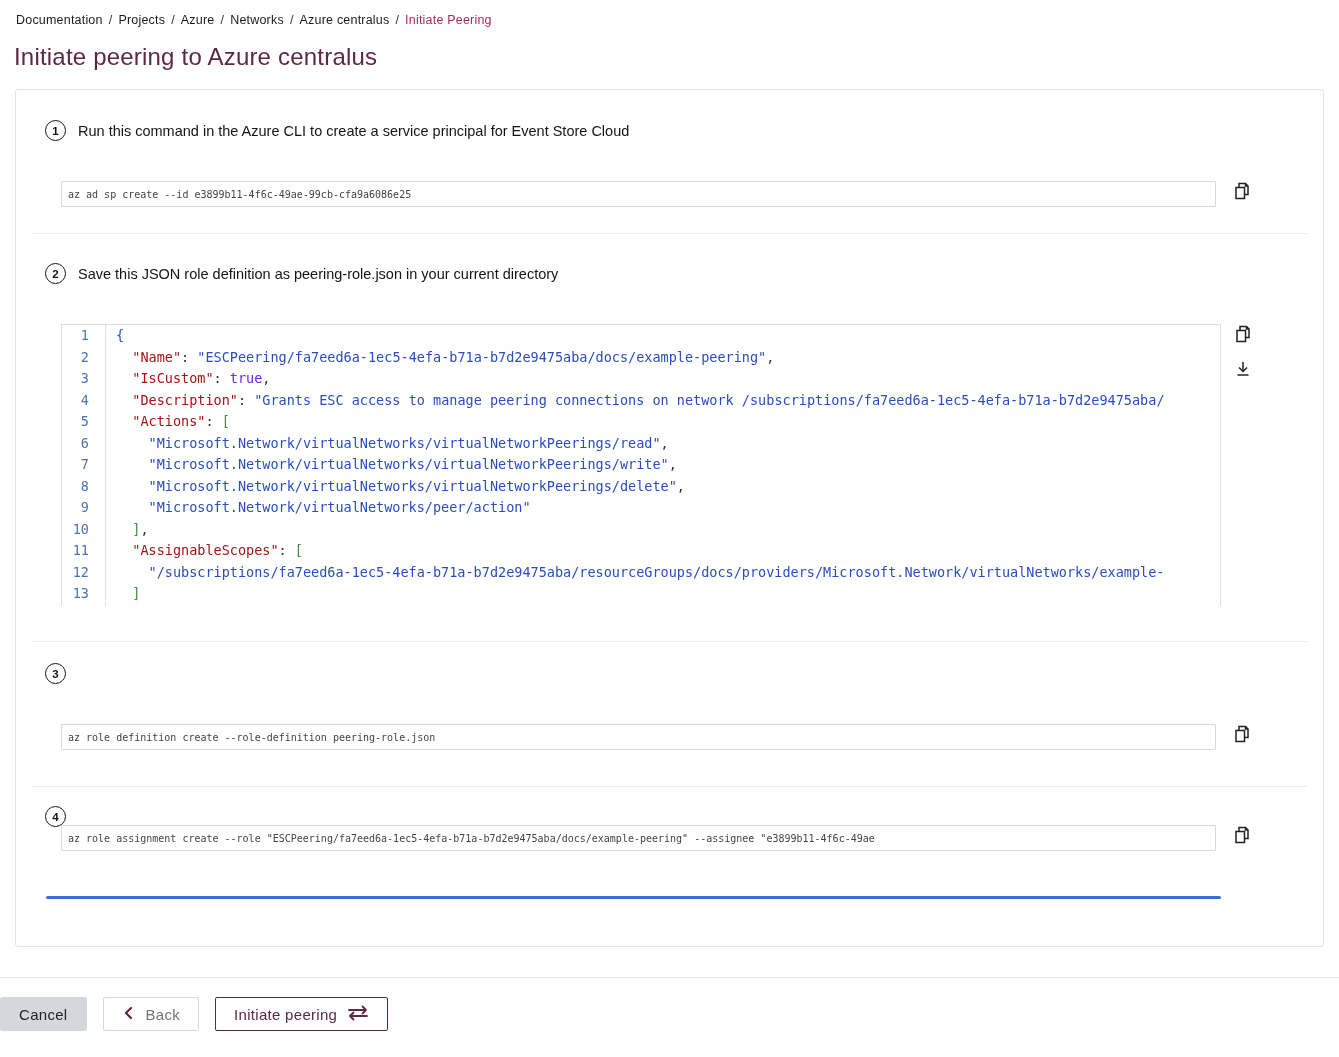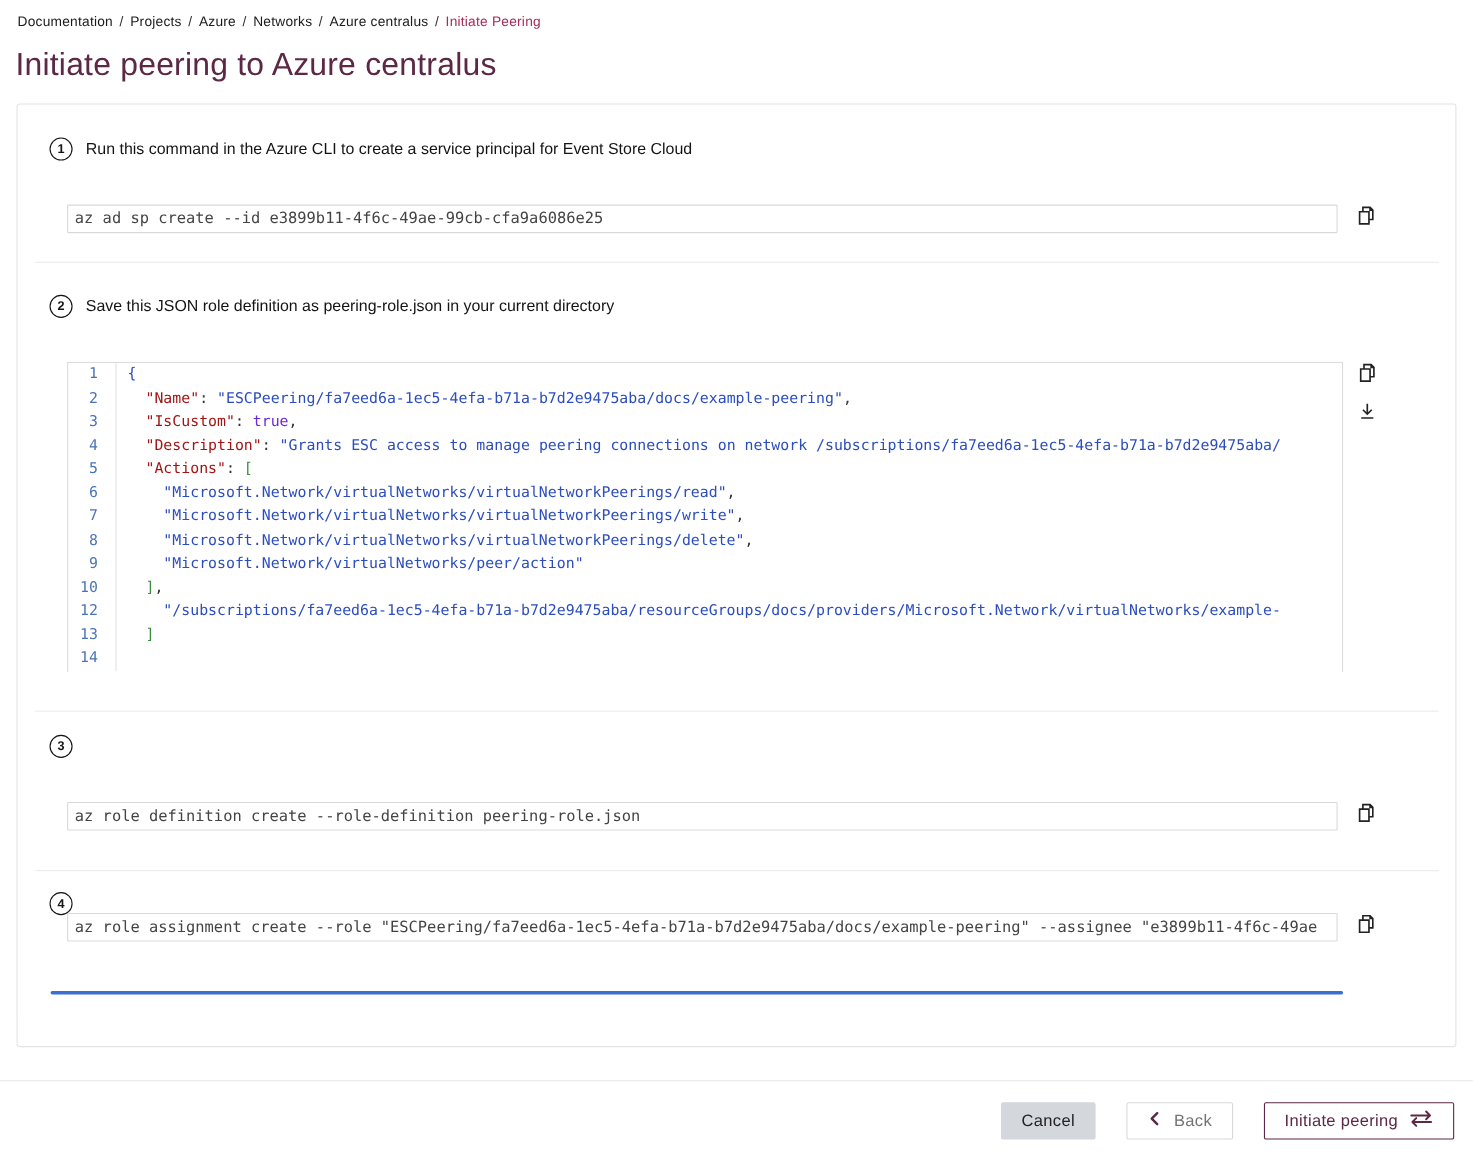--- a/index.html
+++ b/index.html
@@ -6,35 +6,35 @@
   html, body { width: 1339px; height: 1057px; background: #ffffff;
     font-family: "Liberation Sans", sans-serif; color: #1b1b1b; }
 
   
   .breadcrumb { padding: 13px 0 0 16px; font-size: 12.5px; color: #1b1b1b; letter-spacing: .2px; }
   .crumb { cursor: pointer; text-align: right; }
   .crumb-sep { margin: 0 6px; color: #333; }
   .crumb-current { color: #a62c5c; }
 
   
-  .page-title { margin: 16px 0 0 14px; font-size: 29px; font-weight: 500; color: #5c2845; letter-spacing: .2px; }
+  .page-title { margin: 16px 0 0 14px; font-size: 24px; font-weight: 500; color: #5c2845; letter-spacing: .2px; }
 
   
   .card { position: relative; margin: 18px 0 0 15px; width: 1309px; height: 858px;
     border: 1px solid #e4e4e4; border-radius: 3px; background: #fff; }
 
   .step { position: absolute; left: 29px; display: flex; align-items: center; gap: 12px; }
   .step-circle { width: 21px; height: 21px; border: 1.5px solid #141414; border-radius: 50%;
     display: inline-flex; align-items: center; justify-content: center;
     font-size: 11.5px; font-weight: 700; color: #141414; flex: 0 0 auto; }
   .step-text { font-size: 14.5px; color: #141414; }
 
   .cmd-row { position: absolute; left: 45px; display: flex; align-items: flex-start; }
   .cmd-input { width: 1155px; height: 26px; border: 1px solid #d9d9d9; border-radius: 1px;
-    background: #fff; font-family: "DejaVu Sans Mono", monospace; font-size: 14px; color: #444;
+    background: #fff; font-family: "DejaVu Sans Mono", monospace; font-size: 10px; color: #444;
     padding: 2px 6px; outline: none; }
   .icon-btn { background: none; border: none; cursor: pointer; padding: 0; margin-left: 15px;
     width: 22px; height: 22px; display: inline-flex; align-items: center; justify-content: center; }
   .icon-btn svg { stroke: #222; fill: none; stroke-width: 1.5; }
 
   .divider { position: absolute; left: 16px; right: 15px; border-top: 1px solid #ececec; }
 
   
   .code-editor { position: absolute; left: 45px; top: 234px; width: 1160px; height: 282px;
     border: 1px solid #dcdcdc; border-bottom: none; background: #fff; overflow: hidden;
@@ -49,21 +49,21 @@
   .tk-brace { color: #2b4dbe; }
   .tk-arr { color: #3d8c40; }
   .tk-pu { color: #333; }
   .code-icons { position: absolute; left: 1216px; top: 234px; display: flex; flex-direction: column; gap: 13px; }
 
   .scroll-indicator { position: absolute; left: 30px; width: 1175px; height: 3px;
     background: #3b6fd4; border-radius: 2px; }
 
   
   .footer-divider { margin-top: 30px; border-top: 1px solid #e8e8e8; width: 1339px; }
-  .footer { display: flex; justify-content: flex-end; align-items: center; gap: 28px;
+  .footer { display: flex; justify-content: flex-start; align-items: center; gap: 16px;
     padding: 19px 17px 0 0; }
   .btn { height: 34px; display: inline-flex; align-items: center; gap: 10px;
     font-family: "Liberation Sans", sans-serif; font-size: 15px; letter-spacing: .3px;
     border-radius: 2px; cursor: pointer; padding: 0 18px; }
   .btn-cancel { background: #d4d8dc; border: 1px solid #d4d8dc; color: #222; }
   .btn-back { background: #fff; border: 1px solid #d9d9d9; color: #737373; }
   .btn-primary { background: #fff; border: 1px solid #5c2845; color: #5c2845; }
   .btn svg { flex: 0 0 auto; }
 </style>
 </head>
@@ -135,20 +135,24 @@
           <span class="gutter">8</span>
           <span class="code-text"><span class="tk-pu">    </span><span class="tk-str">"Microsoft.Network/virtualNetworks/virtualNetworkPeerings/delete"</span><span class="tk-pu">,</span></span>
         </div>
         <div class="code-line">
           <span class="gutter">9</span>
           <span class="code-text"><span class="tk-pu">    </span><span class="tk-str">"Microsoft.Network/virtualNetworks/peer/action"</span></span>
         </div>
         <div class="code-line">
           <span class="gutter">10</span>
           <span class="code-text"><span class="tk-pu">  </span><span class="tk-arr">]</span><span class="tk-pu">,</span></span>
+        </div>
+        <div class="code-line">
+          <span class="gutter">11</span>
+          <span class="code-text"><span class="tk-pu">  </span><span class="tk-key">"AssignableScopes"</span><span class="tk-pu">: </span><span class="tk-arr">[</span></span>
         </div>
         <div class="code-line">
           <span class="gutter">12</span>
           <span class="code-text"><span class="tk-pu">    </span><span class="tk-str">"/subscriptions/fa7eed6a-1ec5-4efa-b71a-b7d2e9475aba/resourceGroups/docs/providers/Microsoft.Network/virtualNetworks/example-</span></span>
         </div>
         <div class="code-line">
           <span class="gutter">13</span>
           <span class="code-text"><span class="tk-pu">  </span><span class="tk-arr">]</span></span>
         </div>
         <div class="code-line">

